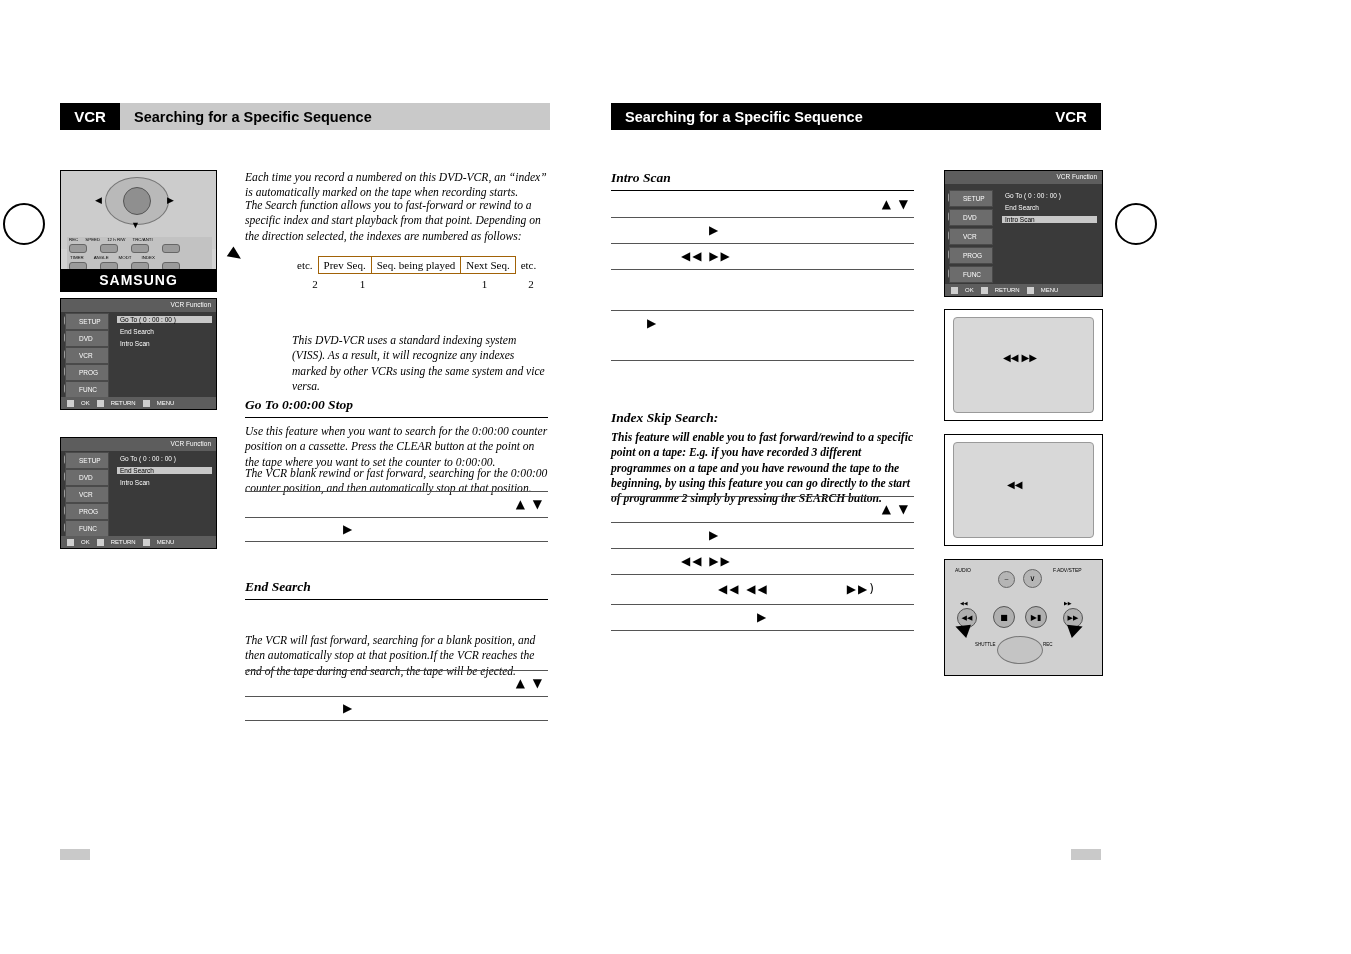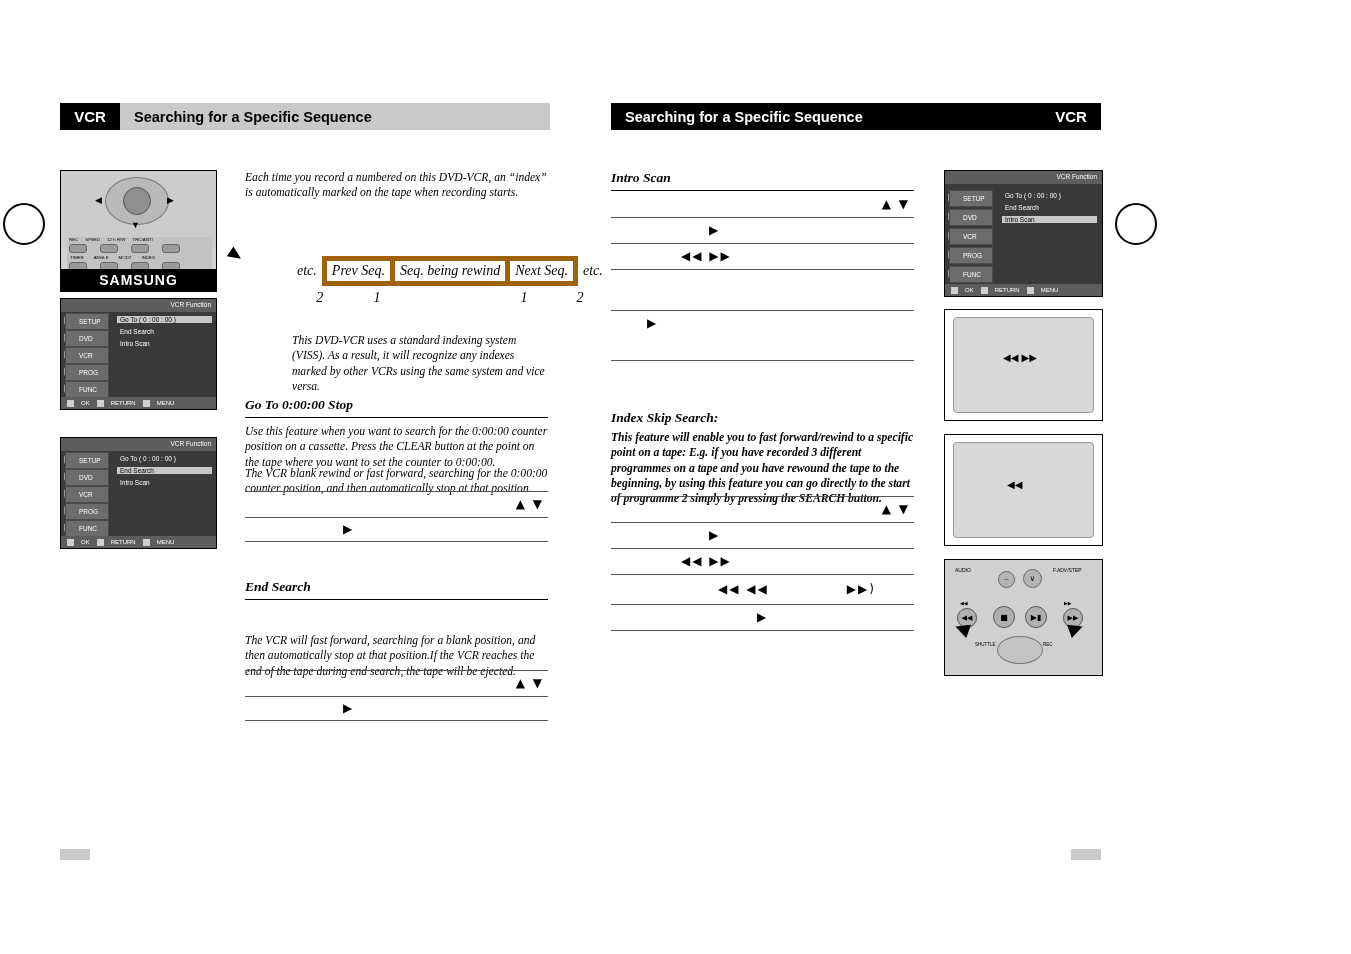--- a/index.html
+++ b/index.html
@@ -33,22 +33,22 @@
   .osd .sideitem{position:absolute;left:4px;width:44px;height:17px;background:#6c6c6c;border:1px solid #4a4a4a;
                  color:#fff;font-size:6.5px;font-family:"Liberation Sans",sans-serif;display:flex;align-items:center;padding-left:13px;box-sizing:border-box;}
   .osd .dot{position:absolute;left:3px;width:9px;height:9px;background:#9a9a9a;border-radius:2px;}
   .osd .line{position:absolute;color:#fff;font-size:6.5px;font-family:"Liberation Sans",sans-serif;}
   .osd .hl{background:#c8c8c8;color:#000;}
   .osd .footer{position:absolute;left:0;right:0;bottom:0;height:12px;background:#5d5d5d;color:#fff;
                font-size:6px;font-family:"Liberation Sans",sans-serif;display:flex;align-items:center;gap:7px;padding-left:6px;}
   .osd .title{position:absolute;right:5px;top:2px;color:#fff;font-size:6.5px;font-family:"Liberation Sans",sans-serif;}
 
   
-  table.seq{border-collapse:collapse;font-size:14px;font-style:italic;}
-  table.seq td{border:5px solid #a16207;text-align:center;padding:2px 5px;}
+  table.seq{border-collapse:collapse;font-size:11px;}
+  table.seq td{border:1px solid #a16207;text-align:center;padding:2px 5px;}
   table.seq td.nb{border:none;}
 
   .footpage{position:absolute;width:30px;height:11px;background:#c9c9c9;}
 </style>
 </head>
 <body>
 
 <div class="page">
 
   <div class="hdr" style="left:60px;top:103px;width:490px;">
@@ -148,28 +148,29 @@
       <span style="width:7px;height:7px;background:#cfcfcf;display:inline-block;"></span>
       <span>OK</span>
       <span style="width:7px;height:7px;background:#cfcfcf;display:inline-block;"></span>
       <span>RETURN</span>
       <span style="width:7px;height:7px;background:#cfcfcf;display:inline-block;"></span>
       <span>MENU</span>
     </div>
   </div>
 
   <div class="body" style="position:absolute;left:245px;top:170px;width:303px;">Each time you record a numbered on this DVD-VCR, an “index” is automatically marked on the tape when recording starts.</div>
+  <div class="body" style="position:absolute;left:245px;top:198px;width:303px;">The Search function allows you to fast-forward or rewind to a specific index and start playback from that point. Depending on the direction selected, the indexes are numbered as follows:</div>
 
   <div style="position:absolute;left:292px;top:256px;">
     <table class="seq">
       <tbody>
           <tr>
         <td class="nb">etc.</td>
         <td>Prev Seq.</td>
-        <td>Seq. being rewind</td>
+        <td>Seq. being played</td>
         <td>Next Seq.</td>
         <td class="nb">etc.</td>
       </tr>
     </tbody>
       </table>
     <table class="seq" style="width:100%;margin-top:2px;">
       <tbody>
           <tr>
         <td class="nb" style="width:36px;">2</td>
         <td class="nb" style="width:39px;">1</td>

